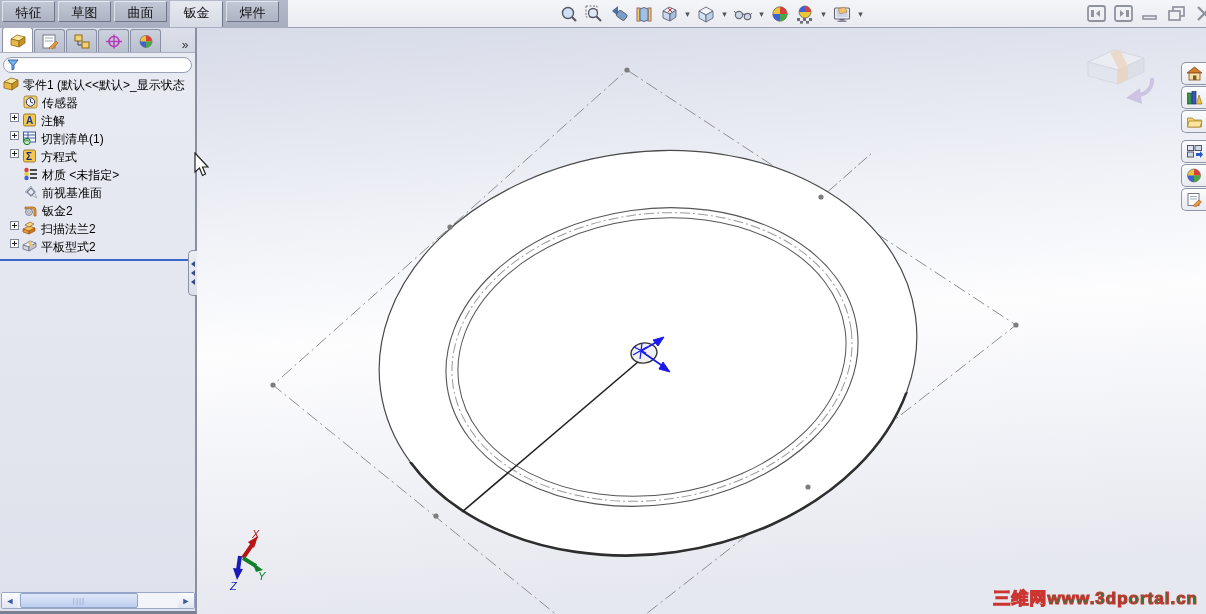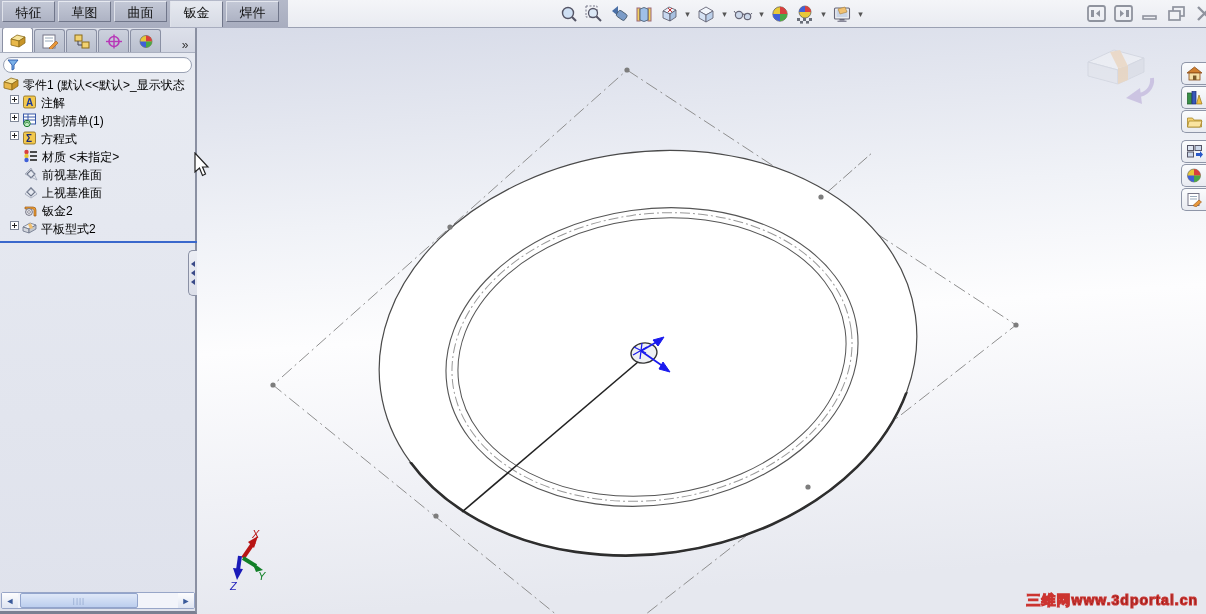--- a/index.html
+++ b/index.html
@@ -66,22 +66,22 @@
   .hs-grip { color:#8fa4cc; font-size:8px; letter-spacing:1px; }
 
   
   .taskpane { position:absolute; right:0; top:28px; width:26px; height:586px; z-index:12; }
   .tp-btn { position:absolute; right:0; width:25px; height:23px; background:linear-gradient(#fbfcfd,#e9ebf1);
     border:1px solid #8f96a8; border-right:none; border-radius:5px 0 0 5px;
     display:flex; align-items:center; justify-content:center; }
 
   
   .scene { position:absolute; left:0; top:0; z-index:1; }
-  .watermark { position:absolute; right:8px; bottom:4px; z-index:5; font-size:14px; font-weight:bold;
-    color:#7f1d1d; -webkit-text-stroke:1.2px #cc3430; letter-spacing:1px; }
+  .watermark { position:absolute; right:8px; bottom:4px; z-index:5; font-size:17px; font-weight:bold;
+    color:#15803d; -webkit-text-stroke:1.2px #cc3430; letter-spacing:1px; }
   .cursor { position:absolute; left:193px; top:152px; z-index:60; }
 </style>
 </head>
 <body>
 
 <svg class="scene" width="1206" height="614" viewBox="0 0 1206 614">
   <defs>
     <linearGradient id="vpbg" x1="0" y1="0" x2="0.12" y2="1">
       <stop offset="0" stop-color="#d7dbe8"></stop>
       <stop offset="0.35" stop-color="#f0f2f7"></stop>
@@ -347,20 +347,30 @@
       <svg class="ticon" width="16" height="14">
           <polygon points="1,5 8,1 15,3 9,7" fill="#f6e39a" stroke="#8a6a18" stroke-width="0.8"></polygon>
           <polygon points="1,5 9,7 9,13 1,11" fill="#e8b84b" stroke="#8a6a18" stroke-width="0.8"></polygon>
           <polygon points="9,7 15,3 15,9 9,13" fill="#c89428" stroke="#8a6a18" stroke-width="0.8"></polygon>
         </svg>
       <span class="tlabel">零件1  (默认&lt;&lt;默认&gt;_显示状态</span>
     </div>
 
     <div class="indent">
       <div class="trow">
+        <span class="noplus"></span>
+        <svg class="ticon" width="15" height="14">
+            <rect x="1" y="1" width="13" height="12" rx="2" fill="#f2d270" stroke="#8a6a18" stroke-width="0.7"></rect>
+            <circle cx="7.5" cy="7" r="4.2" fill="#eef4fc" stroke="#336"></circle>
+            <line x1="7.5" y1="7" x2="7.5" y2="4" stroke="#336"></line>
+            <line x1="7.5" y1="7" x2="10" y2="8" stroke="#336"></line>
+          </svg>
+        <span class="tlabel">传感器</span>
+      </div>
+      <div class="trow">
         <span class="plus"></span>
         <svg class="ticon" width="15" height="14">
             <rect x="1.5" y="1" width="12" height="12" rx="1.5" fill="#f2c84e" stroke="#8a6a18" stroke-width="0.8"></rect>
             <text x="4" y="11" font-size="10" font-weight="bold" fill="#1a3a9a">A</text>
           </svg>
         <span class="tlabel">注解</span>
       </div>
       <div class="trow">
         <span class="plus"></span>
         <svg class="ticon" width="15" height="14">
@@ -397,33 +407,35 @@
         <span class="noplus"></span>
         <svg class="ticon" width="15" height="14">
             <polygon points="4,7 8,3 12,7 8,11" fill="none" stroke="#6a7286" stroke-width="1.1"></polygon>
             <polygon points="2,7 8,1 14,13" fill="none" stroke="#9aa2b4" stroke-width="0.8"></polygon>
           </svg>
         <span class="tlabel">前视基准面</span>
       </div>
       <div class="trow">
         <span class="noplus"></span>
         <svg class="ticon" width="15" height="14">
-            <polygon points="4,7 8,3 12,7 8,11" fill="none" stroke="#6a7286" stroke-width="1.1"></polygon>
-            <polygon points="2,9 8,2 14,9 8,13" fill="none" stroke="#9aa2b4" stroke-width="0.8"></polygon>
-          </svg>
-        <span class="tlabel">上视基准面</span>
-      </div>
-      <div class="trow">
-        <span class="noplus"></span>
-        <svg class="ticon" width="15" height="14">
             <path d="M2,4 h8 a3,3 0 0 1 3,3 v6 h-2 v-6 a1,1 0 0 0 -1,-1 h-8 z" fill="#f0a030" stroke="#96581a" stroke-width="0.7"></path>
             <circle cx="6" cy="9" r="3.4" fill="#e8e9ee" stroke="#667" stroke-width="0.9"></circle>
             <circle cx="6" cy="9" r="1.4" fill="#fff" stroke="#667" stroke-width="0.7"></circle>
           </svg>
         <span class="tlabel">钣金2</span>
+      </div>
+      <div class="trow">
+        <span class="plus"></span>
+        <svg class="ticon" width="15" height="14">
+            <polygon points="1,8 7,5 13,7 7,10" fill="#f6c25a" stroke="#96581a" stroke-width="0.7"></polygon>
+            <polygon points="1,8 7,10 7,13 1,11" fill="#e8973a" stroke="#96581a" stroke-width="0.7"></polygon>
+            <polygon points="7,10 13,7 13,10 7,13" fill="#d07820" stroke="#96581a" stroke-width="0.7"></polygon>
+            <polygon points="3,4 8,1 12,3 7,6" fill="#f8d88a" stroke="#96581a" stroke-width="0.7"></polygon>
+          </svg>
+        <span class="tlabel">扫描法兰2</span>
       </div>
       <div class="trow">
         <span class="plus"></span>
         <svg class="ticon" width="15" height="14">
             <polygon points="1,6 8,2 14,4 7,8" fill="#eceef2" stroke="#6a7286" stroke-width="0.8"></polygon>
             <polygon points="1,6 7,8 7,12 1,10" fill="#d4d7de" stroke="#6a7286" stroke-width="0.8"></polygon>
             <polygon points="7,8 14,4 14,8 7,12" fill="#c2c6ce" stroke="#6a7286" stroke-width="0.8"></polygon>
             <polygon points="6,3.2 9,2.2 11,7 8,8" fill="#f0c070"></polygon>
           </svg>
         <span class="tlabel">平板型式2</span>

